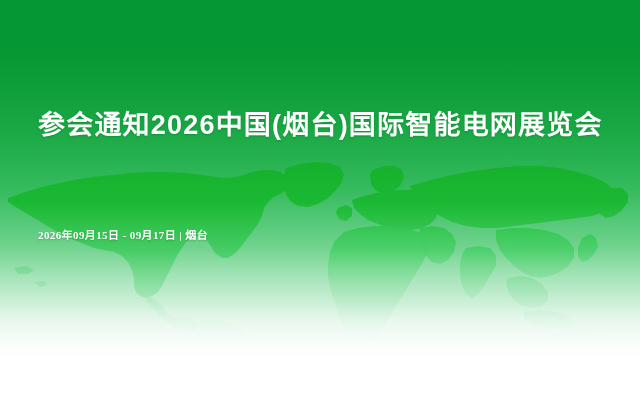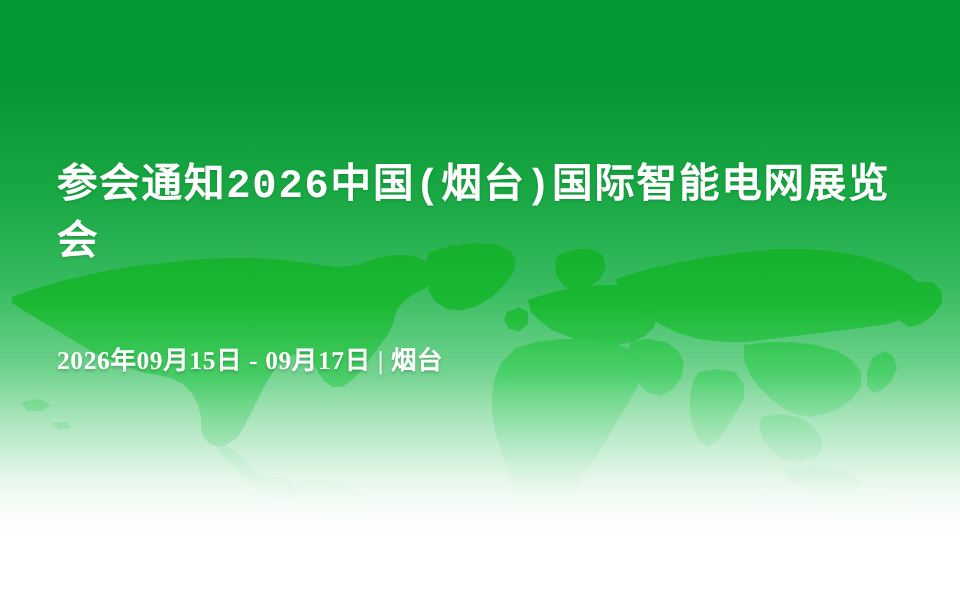--- a/index.html
+++ b/index.html
@@ -58,28 +58,28 @@
   }
   .headline {
     margin: 0;
     color: #ffffff;
     font-size: 27px;
     line-height: 38px;
     font-weight: 700;
     letter-spacing: 1.2px;
     text-shadow: 0 1px 2px rgba(0,60,20,0.22);
     white-space: pre-line;
-    font-family: Liberation Mono, monospace;
+    font-family: Liberation Sans, sans-serif;
   }
   .meta {
     position: absolute;
     left: 38px;
     top: 226px;
     color: #ffffff;
-    font-size: 17px;
+    font-size: 11px;
     font-weight: 700;
     letter-spacing: 0.4px;
     text-shadow: 0 1px 2px rgba(0,60,20,0.25);
     font-family: "Liberation Serif", "DejaVu Serif", serif;
     white-space: nowrap;
   }
 </style>
 </head>
 <body>
 

